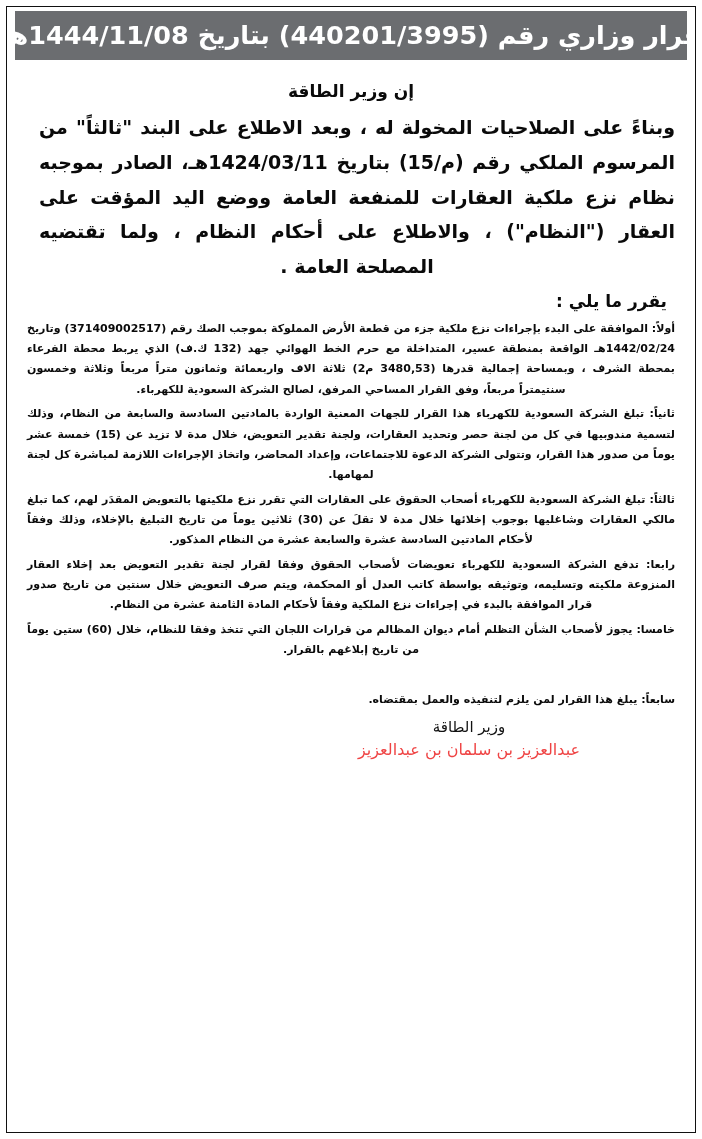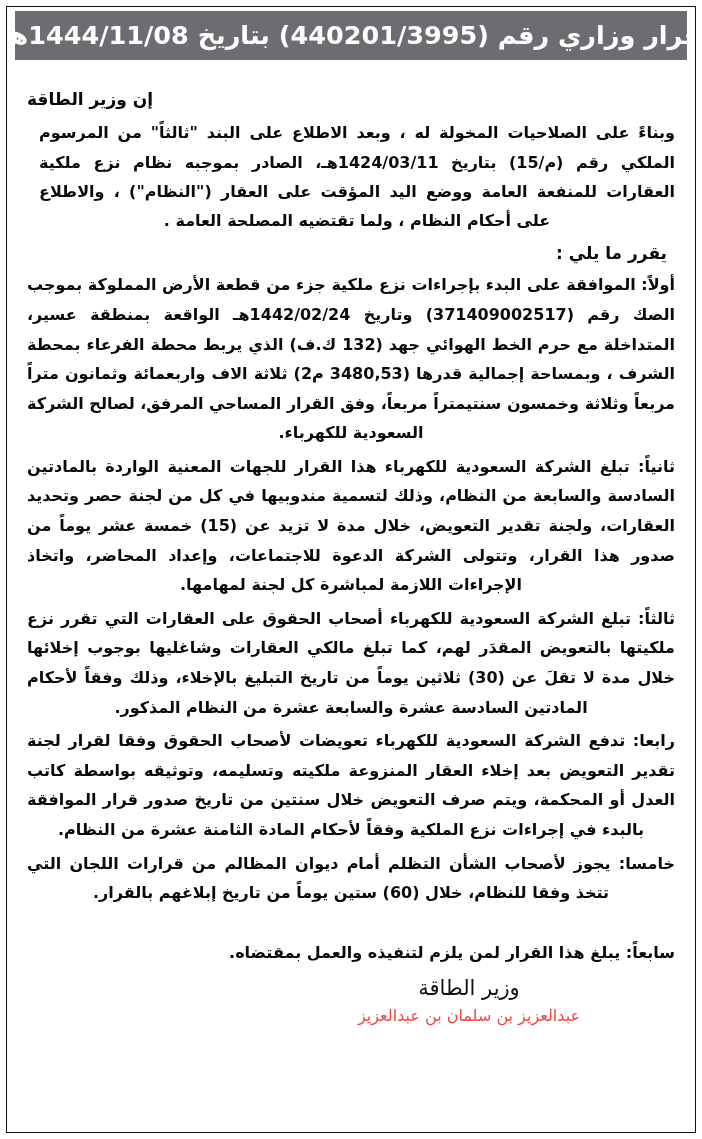--- a/index.html
+++ b/index.html
@@ -61,49 +61,49 @@
   .content {
     flex: 1;
     box-sizing: border-box;
     padding: 6px 16px 4px 16px;
     direction: rtl;
     text-align: justify;
     color: #0a0a0a;
   }
 
   .center-title {
-    text-align: left;
+    text-align: center;
     font-weight: bold;
     font-size: 17px;
-    margin: 23px 0 9px 0;
+    margin: 15px 0 9px 0;
     line-height: 1.2;
   }
 
   .para {
     font-weight: bold;
-    font-size: 16px;
+    font-size: 19px;
     line-height: 1.82;
     margin: 0 0 5px 12px;
     text-align: justify;
     text-align-last: center;
     direction: rtl;
   }
 
   .decree-lead {
     font-weight: bold;
     font-size: 17px;
     text-align: right;
     text-align-last: right;
     margin: 6px 8px 4px 0;
     line-height: 1.5;
   }
 
   .clause {
     font-weight: bold;
-    font-size: 16px;
+    font-size: 11px;
     line-height: 1.85;
     margin: 0 0 4px 0;
     text-align: justify;
     text-align-last: center;
     direction: rtl;
   }
 
   .clause-short {
     text-align-last: right;
     text-align: left;
@@ -126,21 +126,21 @@
     text-align: center;
     direction: rtl;
   }
   .signature-inner {
     display: inline-block;
     text-align: center;
     margin-right: 0;
     transform: translateX(118px);
   }
   .signature-role {
-    font-size: 21px;
+    font-size: 15px;
     font-weight: normal;
     line-height: 1.45;
     color: #111111;
     font-family: "DejaVu Sans", "Liberation Sans", sans-serif;
   }
   .signature-name {
     font-size: 16px;
     font-weight: normal;
     line-height: 1.45;
     color: #ef4444;

